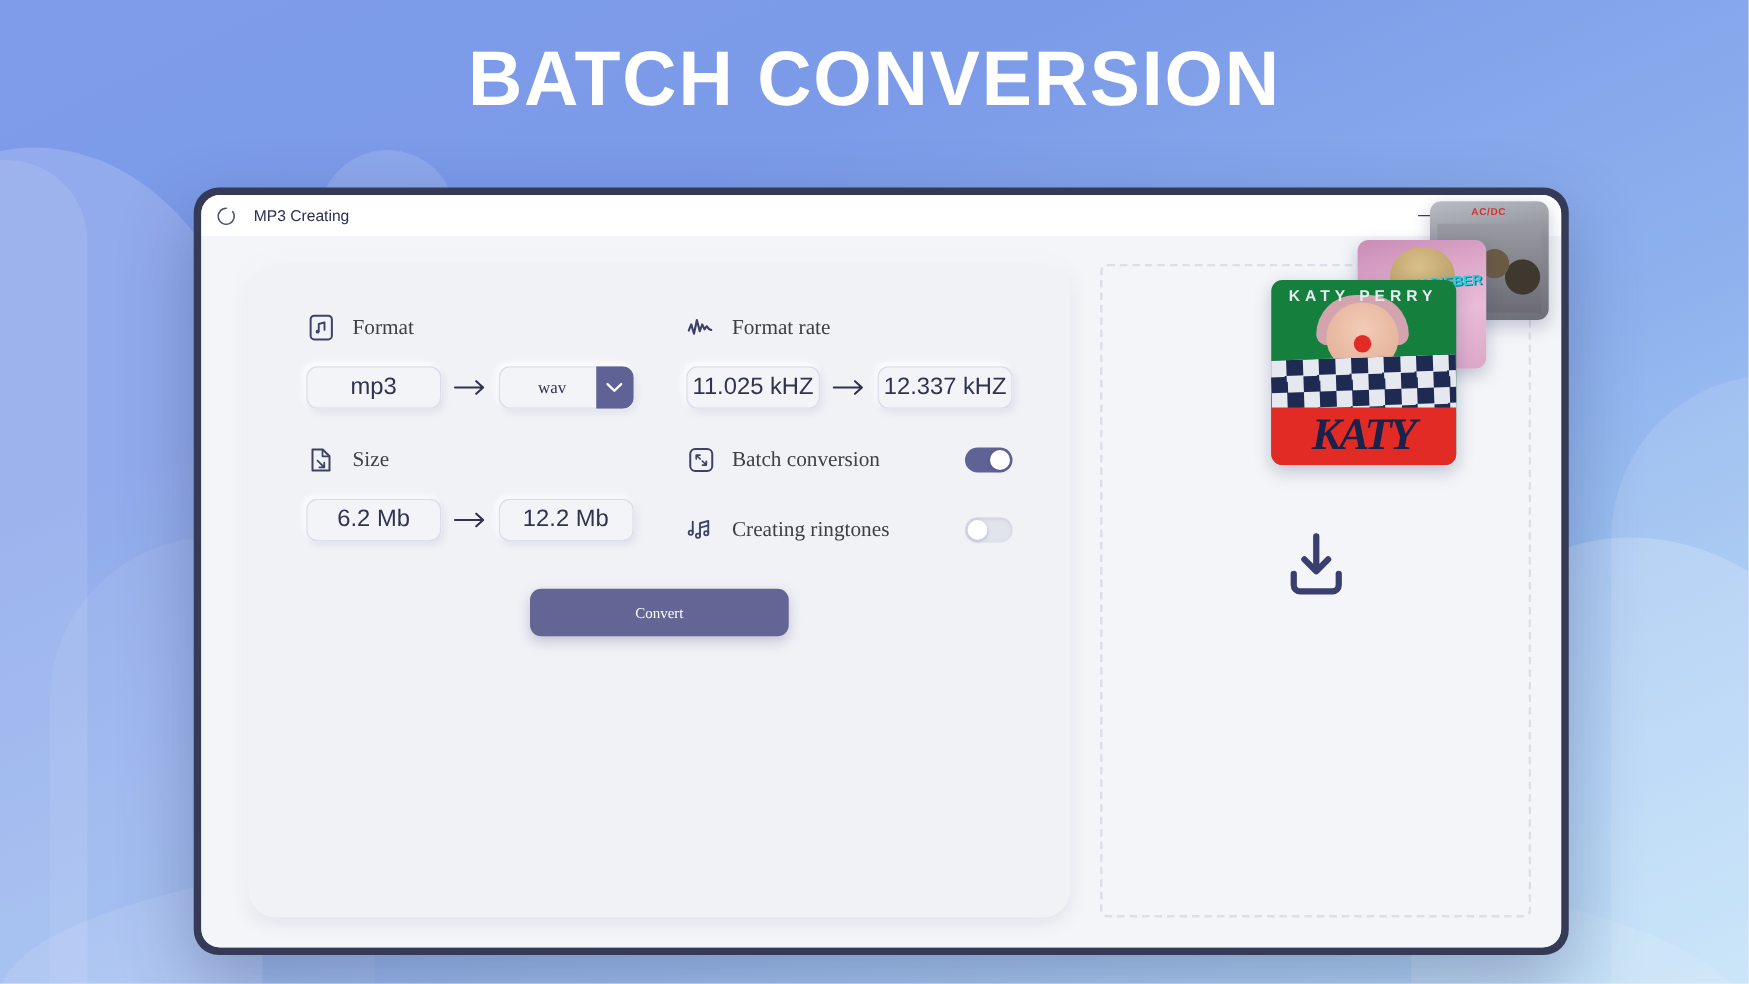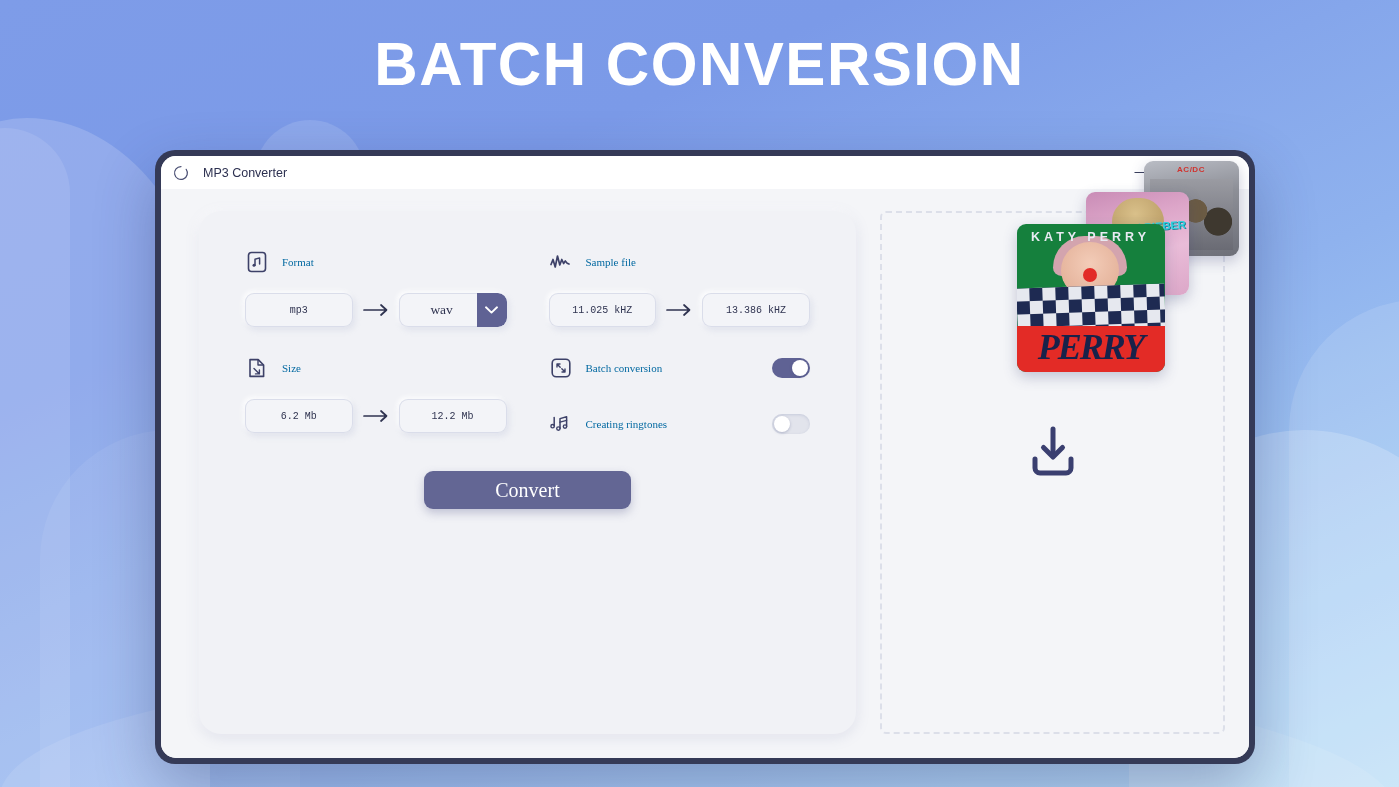--- a/index.html
+++ b/index.html
@@ -184,40 +184,40 @@
   .opt-block { margin-bottom: 26px; }
   .opt-head {
     display: flex;
     align-items: center;
     gap: 13px;
     margin-bottom: 16px;
     height: 30px;
   }
   .opt-label {
     font-family: "Liberation Serif", serif;
-    font-size: 11px;
-    color: #0369a1;
+    font-size: 17px;
+    color: #404040;
   }
   .opt-row {
     display: flex;
     align-items: center;
     gap: 9px;
   }
   .field {
     height: 34px;
     border-radius: 9px;
     background: #f3f4f8;
     box-shadow: inset 0 0 0 1px rgba(215,218,232,0.9),
                 2px 3px 6px rgba(160,168,200,0.22),
                 -2px -2px 5px rgba(255,255,255,0.95);
     display: flex;
     align-items: center;
     justify-content: center;
-    font-family: Liberation Mono, monospace;
-    font-size: 10px;
+    font-family: Liberation Sans, sans-serif;
+    font-size: 19px;
     color: #2f3350;
     box-sizing: border-box;
     flex: 1;
     min-width: 0;
   }
   .arrow-ico {
     flex: none;
     width: 28px;
     display: flex;
     align-items: center;
@@ -292,21 +292,21 @@
 
   
   #convert-btn {
     margin: 6px auto 0 auto;
     width: 207px;
     height: 38px;
     border-radius: 9px;
     background: #636694;
     color: #ffffff;
     font-family: "Liberation Serif", serif;
-    font-size: 20px;
+    font-size: 12px;
     display: flex;
     align-items: center;
     justify-content: center;
     box-shadow: 0 4px 10px rgba(99,102,148,0.35);
   }
 
   
   #dropzone {
     flex: 1;
     border: 2px dashed #dcdfe9;
@@ -439,21 +439,21 @@
 
 <div id="headline">BATCH CONVERSION</div>
 
 <div id="window-frame">
   <div id="window-inner">
 
     <div id="titlebar">
       <svg id="spinner-icon" viewBox="0 0 16 16" fill="none">
         <path d="M8 1.6a6.4 6.4 0 1 0 5.2 2.7" stroke="#4a4f73" stroke-width="1.2" stroke-linecap="round"></path>
       </svg>
-      <div id="app-title">MP3 Converter</div>
+      <div id="app-title">MP3 Creating</div>
       <div id="win-controls">
         <div class="win-btn">
           <svg width="11" height="11" viewBox="0 0 11 11">
             <line x1="0.5" y1="5.5" x2="10.5" y2="5.5" stroke="#3a3f5c" stroke-width="1"></line>
           </svg>
         </div>
         <div class="win-btn">
           <svg width="11" height="11" viewBox="0 0 11 11">
             <rect x="0.7" y="0.7" width="9.6" height="9.6" fill="none" stroke="#3a3f5c" stroke-width="1"></rect>
           </svg>
@@ -498,30 +498,30 @@
               </div>
             </div>
           </div>
 
 
           <div class="opt-block">
             <div class="opt-head">
               <svg width="24" height="24" viewBox="0 0 24 24" fill="none">
                 <path d="M2 14.5 4 9.5l2.2 7.5 2.3-11 2.3 9 2-5.5 1.8 4 1.7-2.5 1.9 2.2L20 14" stroke="#3d4168" stroke-width="1.7" stroke-linecap="round" stroke-linejoin="round"></path>
               </svg>
-              <span class="opt-label">Sample file</span>
+              <span class="opt-label">Format rate</span>
             </div>
             <div class="opt-row">
               <div class="field">11.025 kHZ</div>
               <span class="arrow-ico">
                 <svg width="26" height="14" viewBox="0 0 26 14" fill="none">
                   <path d="M1 7h22M18 2l5.5 5L18 12" stroke="#2f3350" stroke-width="1.7" stroke-linecap="round" stroke-linejoin="round"></path>
                 </svg>
               </span>
-              <div class="field">13.386 kHZ</div>
+              <div class="field">12.337 kHZ</div>
             </div>
           </div>
 
 
           <div class="opt-block">
             <div class="opt-head">
               <svg width="24" height="24" viewBox="0 0 24 24" fill="none">
                 <path d="M5 3.6h8.2L18.6 9v11.4H5V3.6z" stroke="#3d4168" stroke-width="1.6" stroke-linejoin="round"></path>
                 <path d="M13 3.8V9h5.2" stroke="#3d4168" stroke-width="1.4" stroke-linejoin="round"></path>
                 <path d="M9 12.5l5.2 5.2M14.4 14v3.9h-3.9" stroke="#3d4168" stroke-width="1.4" stroke-linecap="round" stroke-linejoin="round"></path>
@@ -583,21 +583,21 @@
             <div class="jb-hair"></div>
             <div class="jb-text">JUSTIN BIEBER</div>
           </div>
           <div class="cover" id="cover-kp">
             <div class="kp-name">KATY PERRY</div>
             <div class="kp-hair"></div>
             <div class="kp-face"></div>
             <div class="kp-nose"></div>
             <div class="kp-checks"></div>
             <div class="kp-smile"></div>
-            <div class="kp-smile-txt">PERRY</div>
+            <div class="kp-smile-txt">KATY</div>
           </div>
         </div>
 
         <svg id="download-icon" width="58" height="52" viewBox="0 0 58 52" fill="none">
           <path d="M29 3v26" stroke="#3a3f70" stroke-width="5" stroke-linecap="round"></path>
           <path d="M19.5 21.5 29 31l9.5-9.5" stroke="#3a3f70" stroke-width="5" stroke-linecap="round" stroke-linejoin="round"></path>
           <path d="M11 33v9a5 5 0 0 0 5 5h26a5 5 0 0 0 5-5v-9" stroke="#3a3f70" stroke-width="5" stroke-linecap="round" stroke-linejoin="round"></path>
         </svg>
       </div>
 

